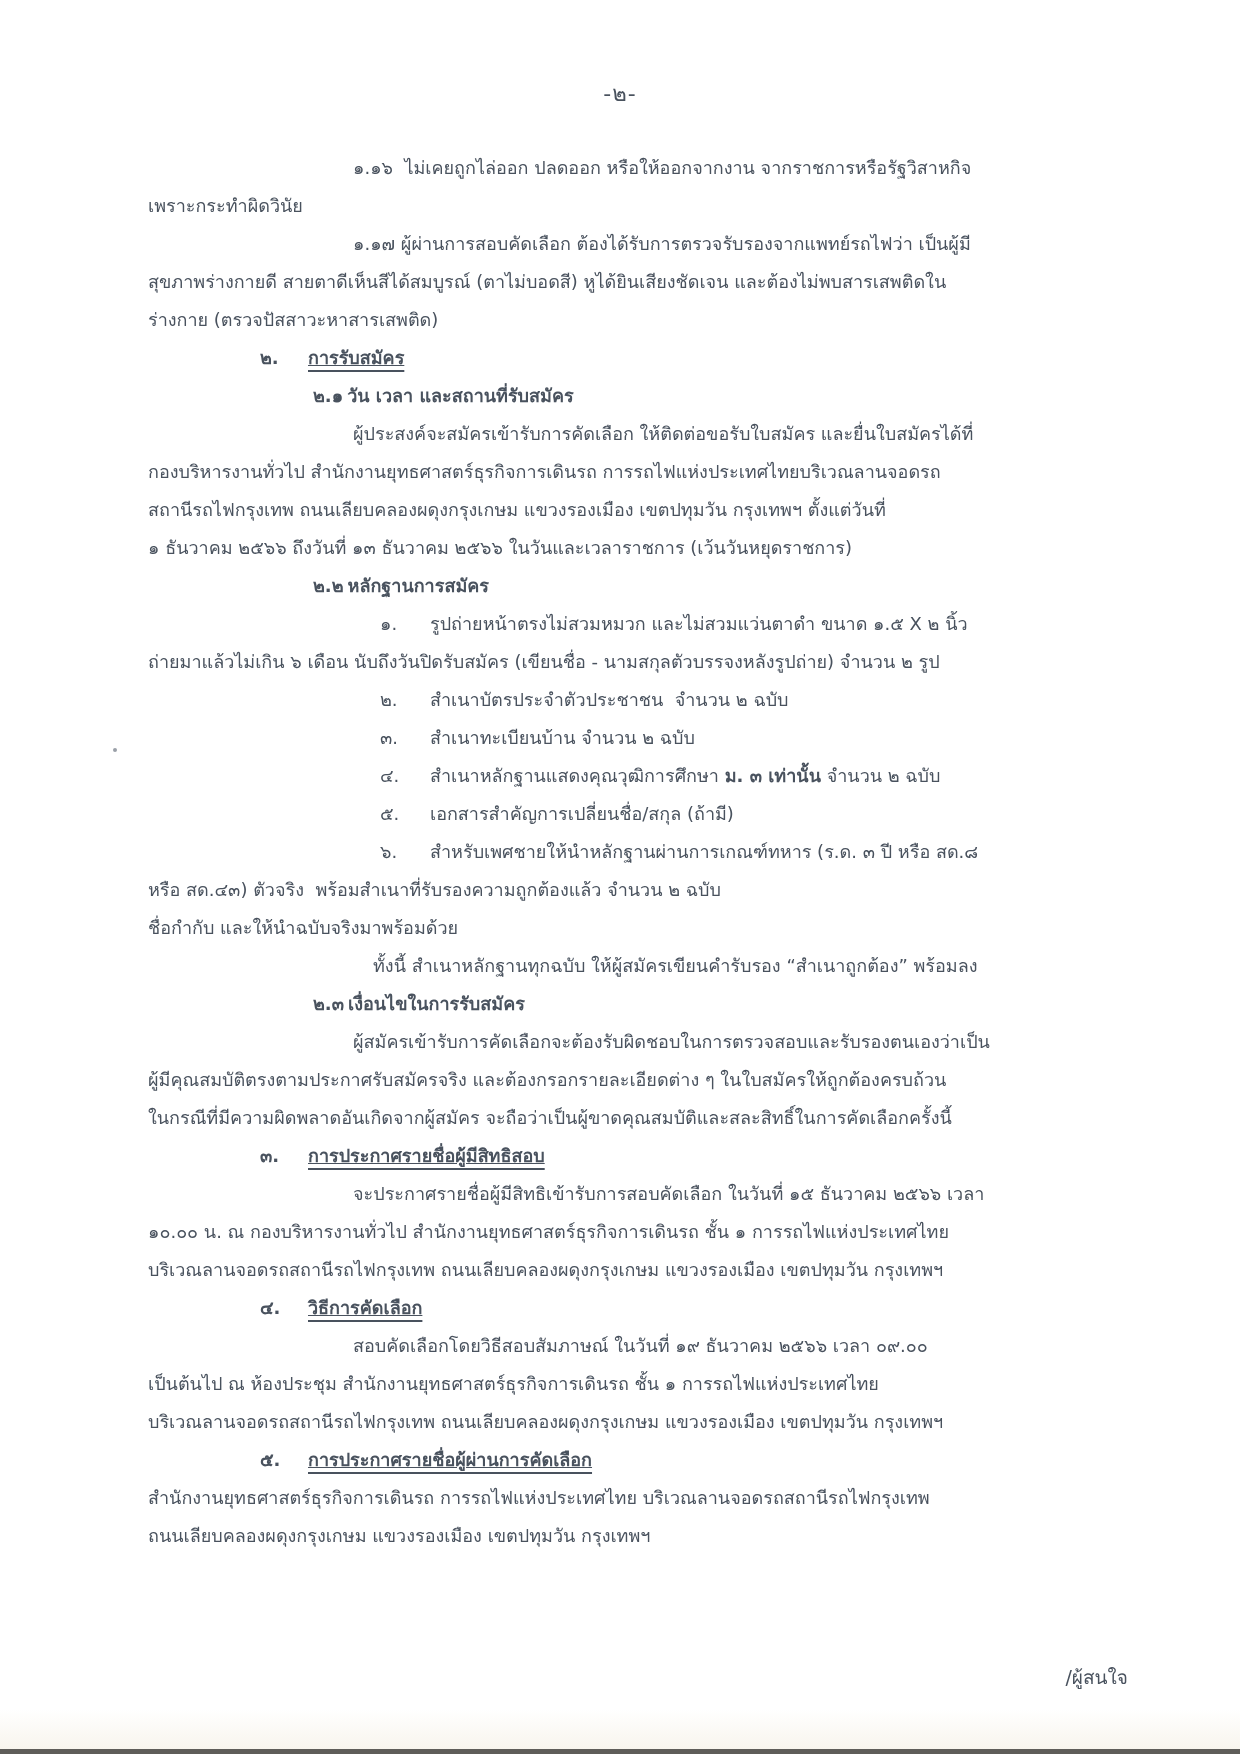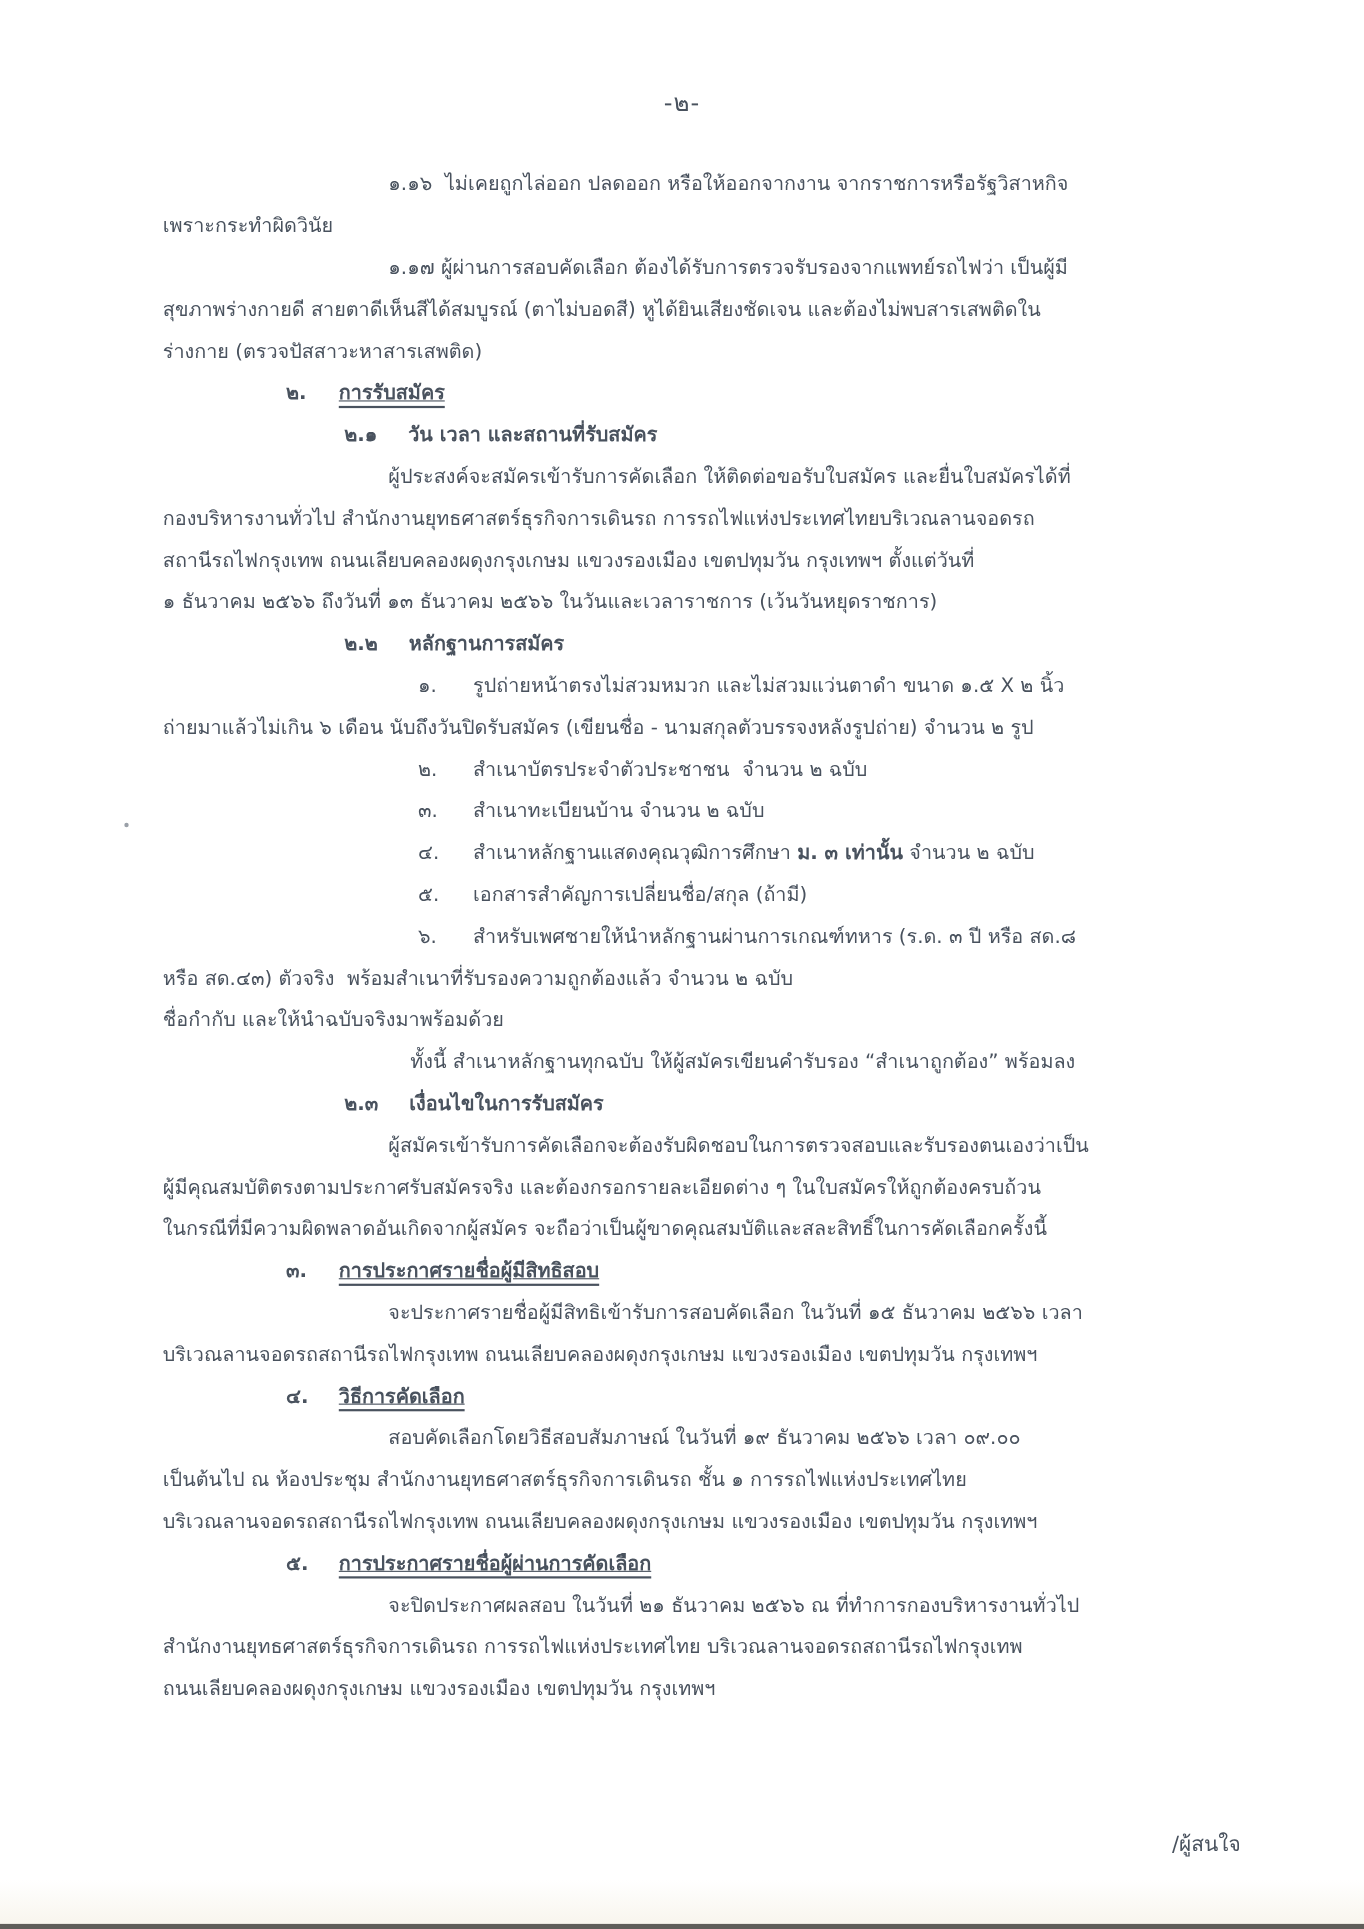--- a/index.html
+++ b/index.html
@@ -38,21 +38,21 @@
   .line.cont{padding-left:0;}
   .line.sec {padding-left:112px;font-weight:bold;text-decoration:underline;}
   .line.sub {padding-left:165px;font-weight:bold;}
   .line.li  {padding-left:232px;}
   .sec .num{display:inline-block;min-width:48px;}
   .sec .title{
     text-decoration:underline;
     text-underline-offset:6px;
     text-decoration-thickness:1.5px;
   }
-  .sub .num{margin-right:28px;}
+  .sub .num{margin-right:4px;}
   .li .num{display:inline-block;min-width:50px;}
   .seg-b{font-weight:bold;}
   .footer-note{
     position:absolute;
     top:1658px;right:112px;
     font-size:19px;
     line-height:38px;
   }
   .speck{
     position:absolute;
@@ -101,27 +101,27 @@
       <div class="line li"><span class="num">๖.</span><span>สำหรับเพศชายให้นำหลักฐานผ่านการเกณฑ์ทหาร (ร.ด. ๓ ปี หรือ สด.๘</span></div>
       <div class="line cont"><span>หรือ สด.๔๓) ตัวจริง  พร้อมสำเนาที่รับรองความถูกต้องแล้ว จำนวน ๒ ฉบับ</span></div>
       <div class="line cont"><span>ชื่อกำกับ และให้นำฉบับจริงมาพร้อมด้วย</span></div>
       <div class="line p2"><span>ทั้งนี้ สำเนาหลักฐานทุกฉบับ ให้ผู้สมัครเขียนคำรับรอง “สำเนาถูกต้อง” พร้อมลง</span></div>
       <div class="line sub"><span class="num">๒.๓</span><span class="title">เงื่อนไขในการรับสมัคร</span></div>
       <div class="line p"><span>ผู้สมัครเข้ารับการคัดเลือกจะต้องรับผิดชอบในการตรวจสอบและรับรองตนเองว่าเป็น</span></div>
       <div class="line cont"><span>ผู้มีคุณสมบัติตรงตามประกาศรับสมัครจริง และต้องกรอกรายละเอียดต่าง ๆ ในใบสมัครให้ถูกต้องครบถ้วน</span></div>
       <div class="line cont"><span>ในกรณีที่มีความผิดพลาดอันเกิดจากผู้สมัคร จะถือว่าเป็นผู้ขาดคุณสมบัติและสละสิทธิ์ในการคัดเลือกครั้งนี้</span></div>
       <div class="line sec"><span class="num">๓.</span><span class="title">การประกาศรายชื่อผู้มีสิทธิสอบ</span></div>
       <div class="line p"><span>จะประกาศรายชื่อผู้มีสิทธิเข้ารับการสอบคัดเลือก ในวันที่ ๑๕ ธันวาคม ๒๕๖๖ เวลา</span></div>
+      <div class="line cont"><span>๑๐.๐๐ น. ณ กองบริหารงานทั่วไป สำนักงานยุทธศาสตร์ธุรกิจการเดินรถ ชั้น ๑ การรถไฟแห่งประเทศไทย</span></div>
       <div class="line cont"><span>บริเวณลานจอดรถสถานีรถไฟกรุงเทพ ถนนเลียบคลองผดุงกรุงเกษม แขวงรองเมือง เขตปทุมวัน กรุงเทพฯ</span></div>
       <div class="line sec"><span class="num">๔.</span><span class="title">วิธีการคัดเลือก</span></div>
       <div class="line p"><span>สอบคัดเลือกโดยวิธีสอบสัมภาษณ์ ในวันที่ ๑๙ ธันวาคม ๒๕๖๖ เวลา ๐๙.๐๐</span></div>
       <div class="line cont"><span>เป็นต้นไป ณ ห้องประชุม สำนักงานยุทธศาสตร์ธุรกิจการเดินรถ ชั้น ๑ การรถไฟแห่งประเทศไทย</span></div>
       <div class="line cont"><span>บริเวณลานจอดรถสถานีรถไฟกรุงเทพ ถนนเลียบคลองผดุงกรุงเกษม แขวงรองเมือง เขตปทุมวัน กรุงเทพฯ</span></div>
       <div class="line sec"><span class="num">๕.</span><span class="title">การประกาศรายชื่อผู้ผ่านการคัดเลือก</span></div>
-      <div class="line p"><span>จะปิดประกาศผลสอบ ในวันที่ ๒๑ ธันวาคม ๒๕๖๖ ณ ที่ทำการกองบริหารงานทั่วไป</span></div>
       <div class="line cont"><span>สำนักงานยุทธศาสตร์ธุรกิจการเดินรถ การรถไฟแห่งประเทศไทย บริเวณลานจอดรถสถานีรถไฟกรุงเทพ</span></div>
       <div class="line cont"><span>ถนนเลียบคลองผดุงกรุงเกษม แขวงรองเมือง เขตปทุมวัน กรุงเทพฯ</span></div>
     </div>
   <div class="speck"></div>
   <div class="footer-note">/ผู้สนใจ</div>
   <div class="scan-shadow"></div>
   <div class="scan-edge"></div>
 </div>
 
 </body></html>

